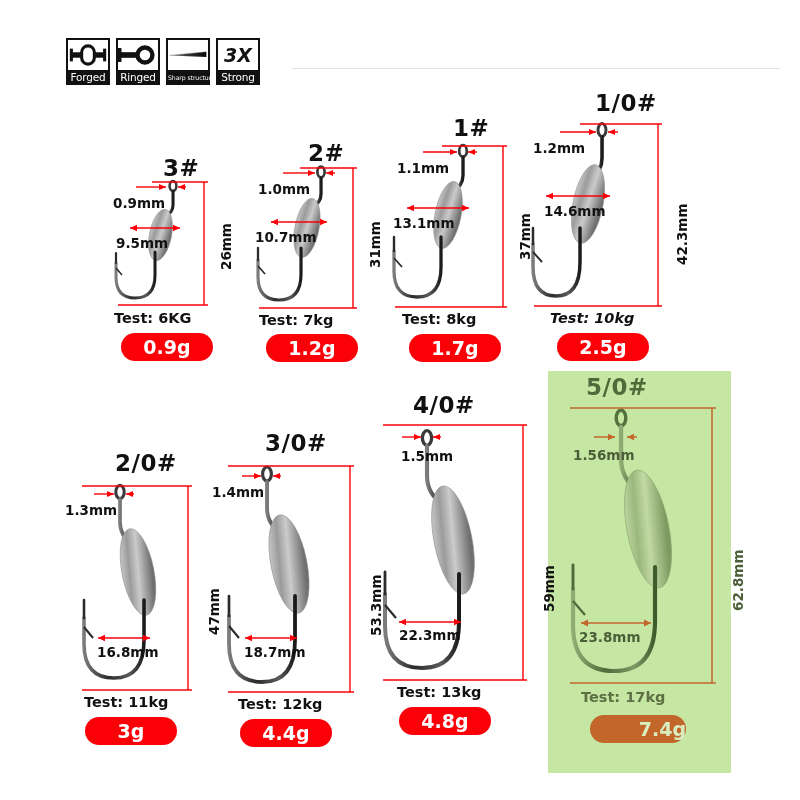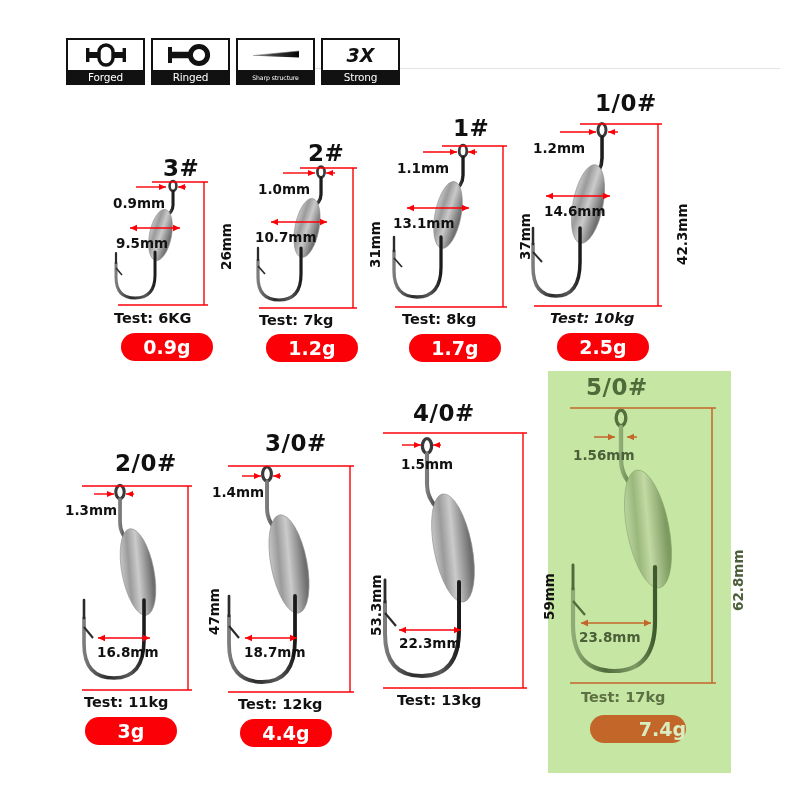--- a/index.html
+++ b/index.html
@@ -5,21 +5,21 @@
 <style>
   html,body{margin:0;padding:0;}
   body{
     width:800px;height:800px;background:#ffffff;
     font-family:"DejaVu Sans","Liberation Sans",sans-serif;
     position:relative;overflow:hidden;
   }
 
   
   #feature-bar{position:absolute;left:66px;top:38px;display:flex;gap:6px;z-index:5;}
-  .feature-badge{width:79px;background:#111;padding:2px 2px 0 2px;box-sizing:border-box;}
+  .feature-badge{width:44px;background:#111;padding:2px 2px 0 2px;box-sizing:border-box;}
   .feature-badge .fb-art{
     background:#fff;height:30px;display:flex;align-items:center;justify-content:center;
     overflow:hidden;
   }
   .feature-badge .fb-label{
     color:#fff;font-size:10.5px;font-weight:normal;text-align:center;
     line-height:15px;height:15px;letter-spacing:-.2px;white-space:nowrap;
   }
   .feature-badge .fb-label.tiny{font-size:6.2px;letter-spacing:-.1px;}
   .fb-3x{font-size:19px;font-weight:bold;font-style:italic;color:#111;line-height:30px;}
@@ -400,21 +400,21 @@
         <path d="M85 208 l-7 -3.3 l0 6.6 z"></path>
     </g>
   </svg>
   <div class="dim-h" style="left:0px;top:54px;">1.4mm</div>
   <div class="dim-h" style="left:32px;top:214px;">18.7mm</div>
   <div class="dim-v" style="left:156px;top:206px;transform:rotate(-90deg);">53.3mm</div>
   <div class="test-line" style="left:26px;top:266px;">Test:  12kg</div>
   <div class="weight-pill" style="left:28px;top:289px;width:92px;">4.4g</div>
 </div>
 
-<div class="hook-cell" style="left:375px;top:400px;width:180px;height:350px;">
+<div class="hook-cell" style="left:375px;top:392px;width:180px;height:350px;">
   <div class="hook-size" style="left:38px;top:0px;">4/0#</div>
   <div class="hook-art" style="left:0;top:0;">
     <svg width="180" height="310" viewBox="0 0 180 310">
       <defs>
         <linearGradient id="wireG6" x1="0" y1="0" x2="1" y2="0">
           <stop offset="0%" stop-color="#7d7d7d"></stop>
             <stop offset="40%" stop-color="#2b2b2b"></stop>
           <stop offset="75%" stop-color="#5a5a5a"></stop>
             <stop offset="100%" stop-color="#1a1a1a"></stop>
         </linearGradient>
@@ -446,20 +446,21 @@
       <path d="M46 45 l-7 -3 l0 6 z"></path>
         <path d="M58 45 l7 -3 l0 6 z"></path>
       <path d="M24 230 l7 -3.3 l0 6.6 z"></path>
         <path d="M86 230 l-7 -3.3 l0 6.6 z"></path>
     </g>
   </svg>
   <div class="dim-h" style="left:26px;top:56px;">1.5mm</div>
   <div class="dim-h" style="left:24px;top:235px;">22.3mm</div>
   <div class="dim-v" style="left:166px;top:220px;transform:rotate(-90deg);">59mm</div>
   <div class="test-line" style="left:22px;top:292px;">Test:  13kg</div>
+  <div class="weight-pill" style="left:24px;top:315px;width:92px;">4.8g</div>
 </div>
 
 <div class="hook-cell cell-hl" style="left:548px;top:371px;width:185px;height:400px;">
   <div class="hook-size" style="left:38px;top:3px;">5/0#</div>
   <div class="hook-art" style="left:0;top:0;">
     <svg width="185" height="345" viewBox="0 0 185 345">
       <defs>
         <linearGradient id="wireG7" x1="0" y1="0" x2="1" y2="0">
           <stop offset="0%" stop-color="#8fad74"></stop>
             <stop offset="40%" stop-color="#4e6b39"></stop>

